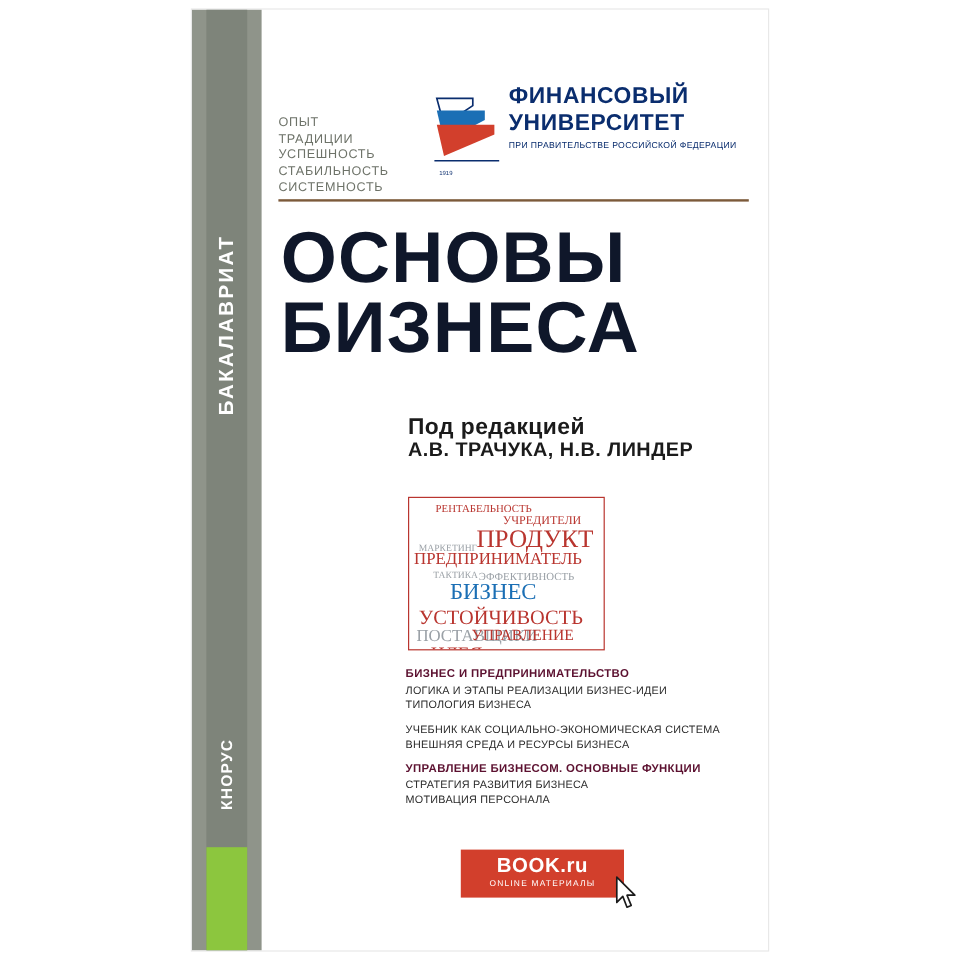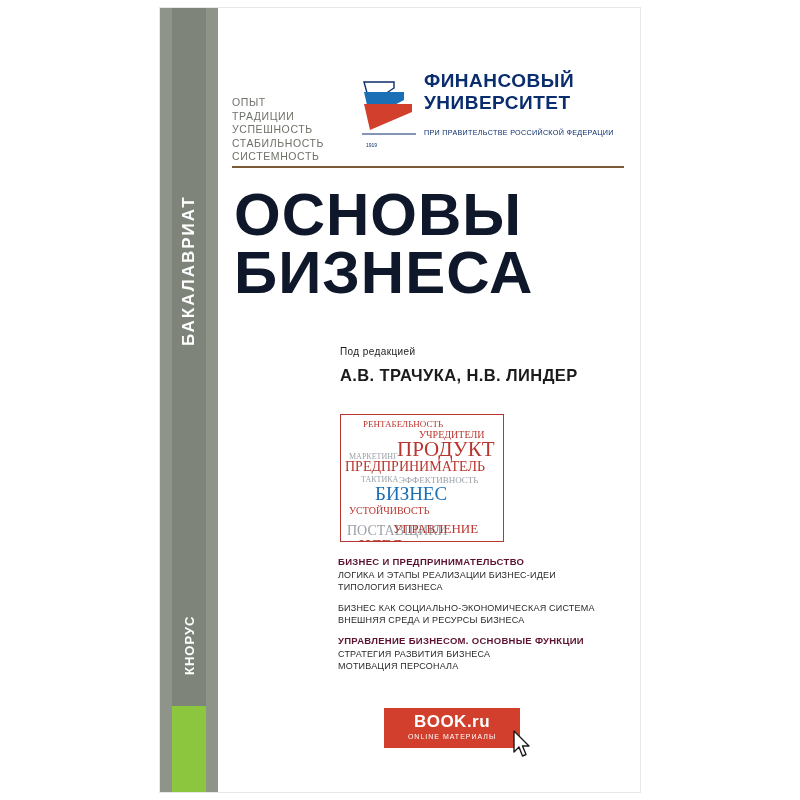--- a/index.html
+++ b/index.html
@@ -112,21 +112,21 @@
     font-weight: bold;
     font-size: 19px;
     letter-spacing: 0.5px;
     line-height: 22px;
   }
   .uni-sub {
     margin-left: 64px;
     color: #0a2d6e;
     font-size: 7.2px;
     letter-spacing: 0.3px;
-    margin-top: 14px;
+    margin-top: 2px;
   }
   .uni-year {
     position: absolute;
     left: 6px;
     top: 72px;
     color: #0a2d6e;
     font-size: 5px;
   }
   .rule {
     position: absolute;
@@ -147,22 +147,22 @@
     font-size: 60px;
     line-height: 58px;
     letter-spacing: 1px;
   }
 
   .editors-label {
     position: absolute;
     left: 180px;
     top: 338px;
     color: #1b1b1b;
-    font-weight: normal;
-    font-size: 10px;
+    font-weight: bold;
+    font-size: 19px;
     letter-spacing: 0.4px;
     text-align: right;
   }
   .editors {
     position: absolute;
     left: 180px;
     top: 358px;
     color: #1b1b1b;
     font-weight: bold;
     font-size: 16.5px;
@@ -297,35 +297,35 @@
 
   <div class="cloud" id="cloud">
       <span class="w" style="left: 22px; top: 4px; font-size: 9px; color: rgb(185, 53, 47);">РЕНТАБЕЛЬНОСТЬ</span>
       <span class="w" style="left: 8px; top: 16px; font-size: 8px; color: rgb(154, 160, 166); margin-top: 21px;">МАРКЕТИНГ</span>
       <span class="w" style="left: 78px; top: 14px; font-size: 10px; color: rgb(185, 53, 47);">УЧРЕДИТЕЛИ</span>
       <span class="w" style="left: 56px; top: 22px; font-size: 21px; color: rgb(185, 53, 47);">ПРОДУКТ</span>
       <span class="w" style="left: 4px; top: 44px; font-size: 14px; color: rgb(185, 53, 47);">ПРЕДПРИНИМАТЕЛЬ</span>
       <span class="w" style="left: 20px; top: 60px; font-size: 8px; color: rgb(154, 160, 166);">ТАКТИКА</span>
       <span class="w" style="left: 58px; top: 60px; font-size: 9px; color: rgb(154, 160, 166);">ЭФФЕКТИВНОСТЬ</span>
       <span class="w" style="left: 34px; top: 68px; font-size: 19px; color: rgb(27, 111, 181);">БИЗНЕС</span>
-      <span class="w" style="left: 8px; top: 90px; font-size: 10px; color: rgb(185, 53, 47);">УСТОЙЧИВОСТЬ</span>
+      <span class="w" style="left: 8px; top: 90px; font-size: 17px; color: rgb(185, 53, 47);">УСТОЙЧИВОСТЬ</span>
       <span class="w" style="left: 6px; top: 108px; font-size: 14px; color: rgb(154, 160, 166);">ПОСТАВЩИКИ</span>
       <span class="w" style="left: 52px; top: 106px; font-size: 13px; color: rgb(185, 53, 47);">УПРАВЛЕНИЕ</span>
       <span class="w" style="left: 18px; top: 122px; font-size: 16px; color: rgb(185, 53, 47);">ИДЕЯ</span>
       <span class="w" style="left: 86px; top: 124px; font-size: 12px; color: rgb(154, 160, 166);">ХОЛДИНГ</span>
     </div>
 
   <div class="toc" id="toc">
       <div class="toc-group">
         <div class="toc-head">БИЗНЕС И ПРЕДПРИНИМАТЕЛЬСТВО</div>
         <div class="toc-item">ЛОГИКА И ЭТАПЫ РЕАЛИЗАЦИИ БИЗНЕС-ИДЕИ</div>
         <div class="toc-item">ТИПОЛОГИЯ БИЗНЕСА</div>
       </div>
       <div class="toc-group">
-        <div class="toc-item">БИЗНЕС КАК СОЦИАЛЬНО-ЭКОНОМИЧЕСКАЯ СИСТЕМА</div>
+        <div class="toc-item">УЧЕБНИК КАК СОЦИАЛЬНО-ЭКОНОМИЧЕСКАЯ СИСТЕМА</div>
         <div class="toc-item">ВНЕШНЯЯ СРЕДА И РЕСУРСЫ БИЗНЕСА</div>
       </div>
       <div class="toc-group">
         <div class="toc-head">УПРАВЛЕНИЕ БИЗНЕСОМ. ОСНОВНЫЕ ФУНКЦИИ</div>
         <div class="toc-item">СТРАТЕГИЯ РАЗВИТИЯ БИЗНЕСА</div>
         <div class="toc-item">МОТИВАЦИЯ ПЕРСОНАЛА</div>
       </div>
     </div>
 
   <div class="badge">

